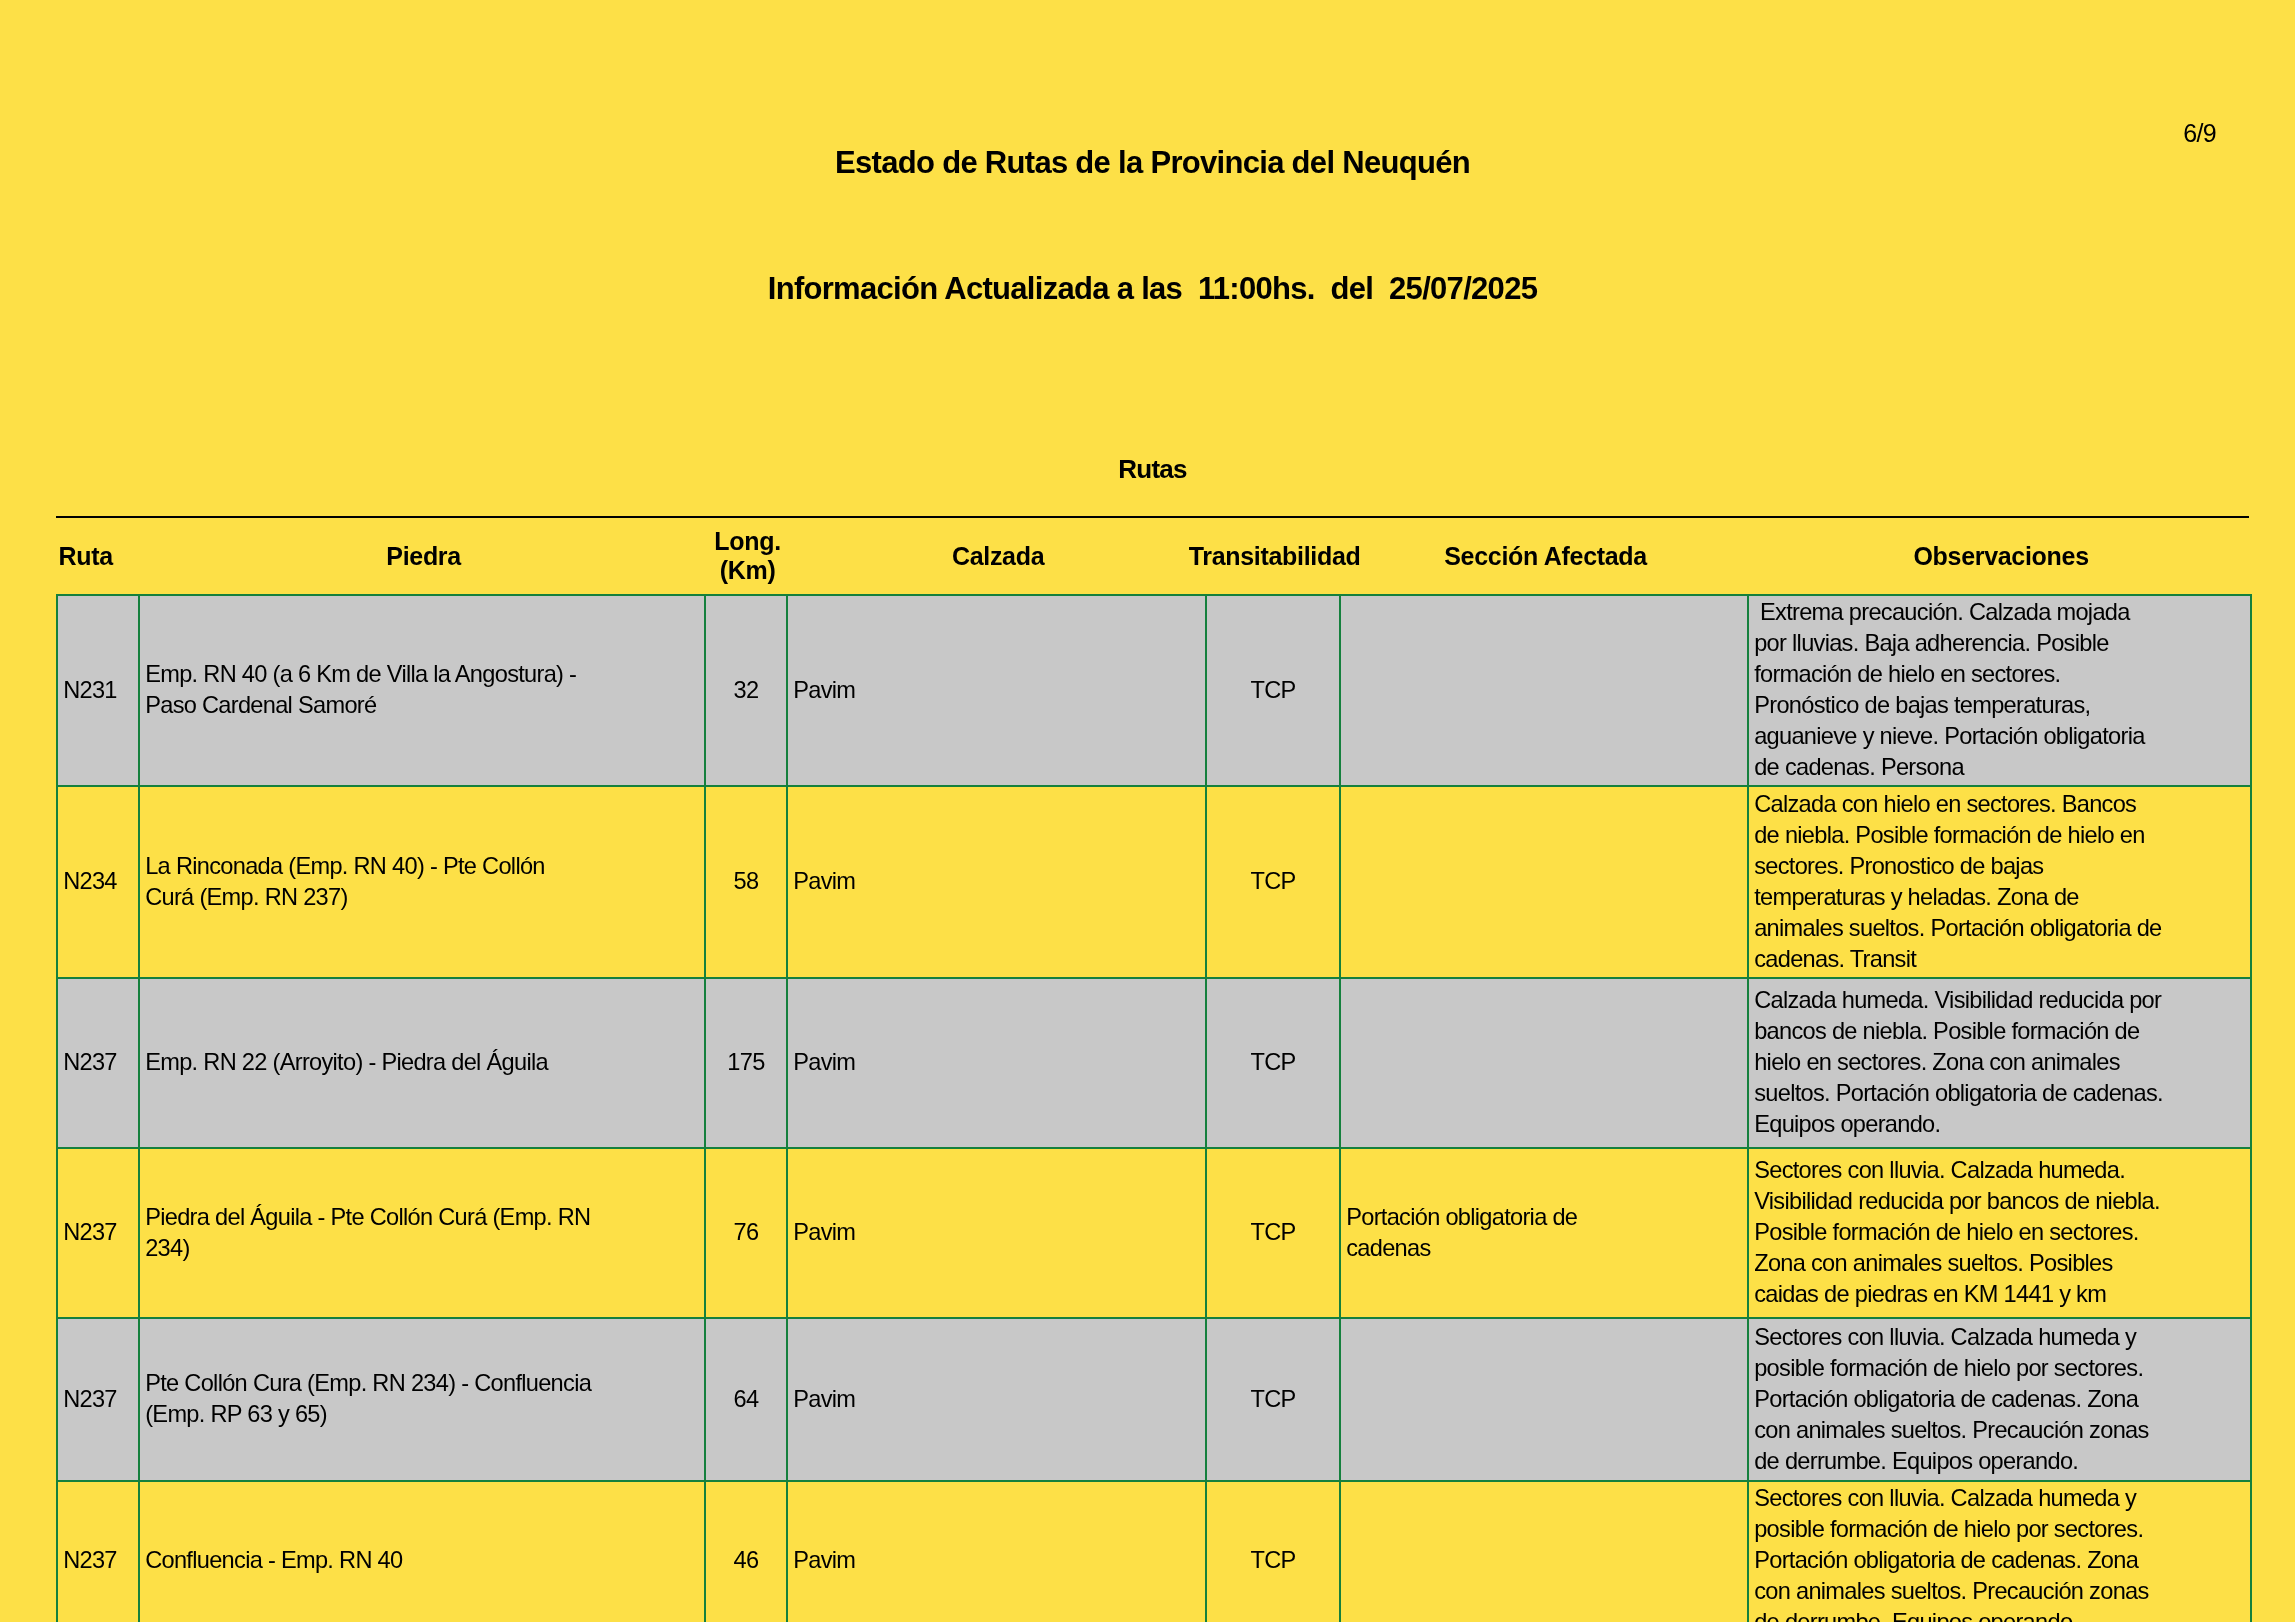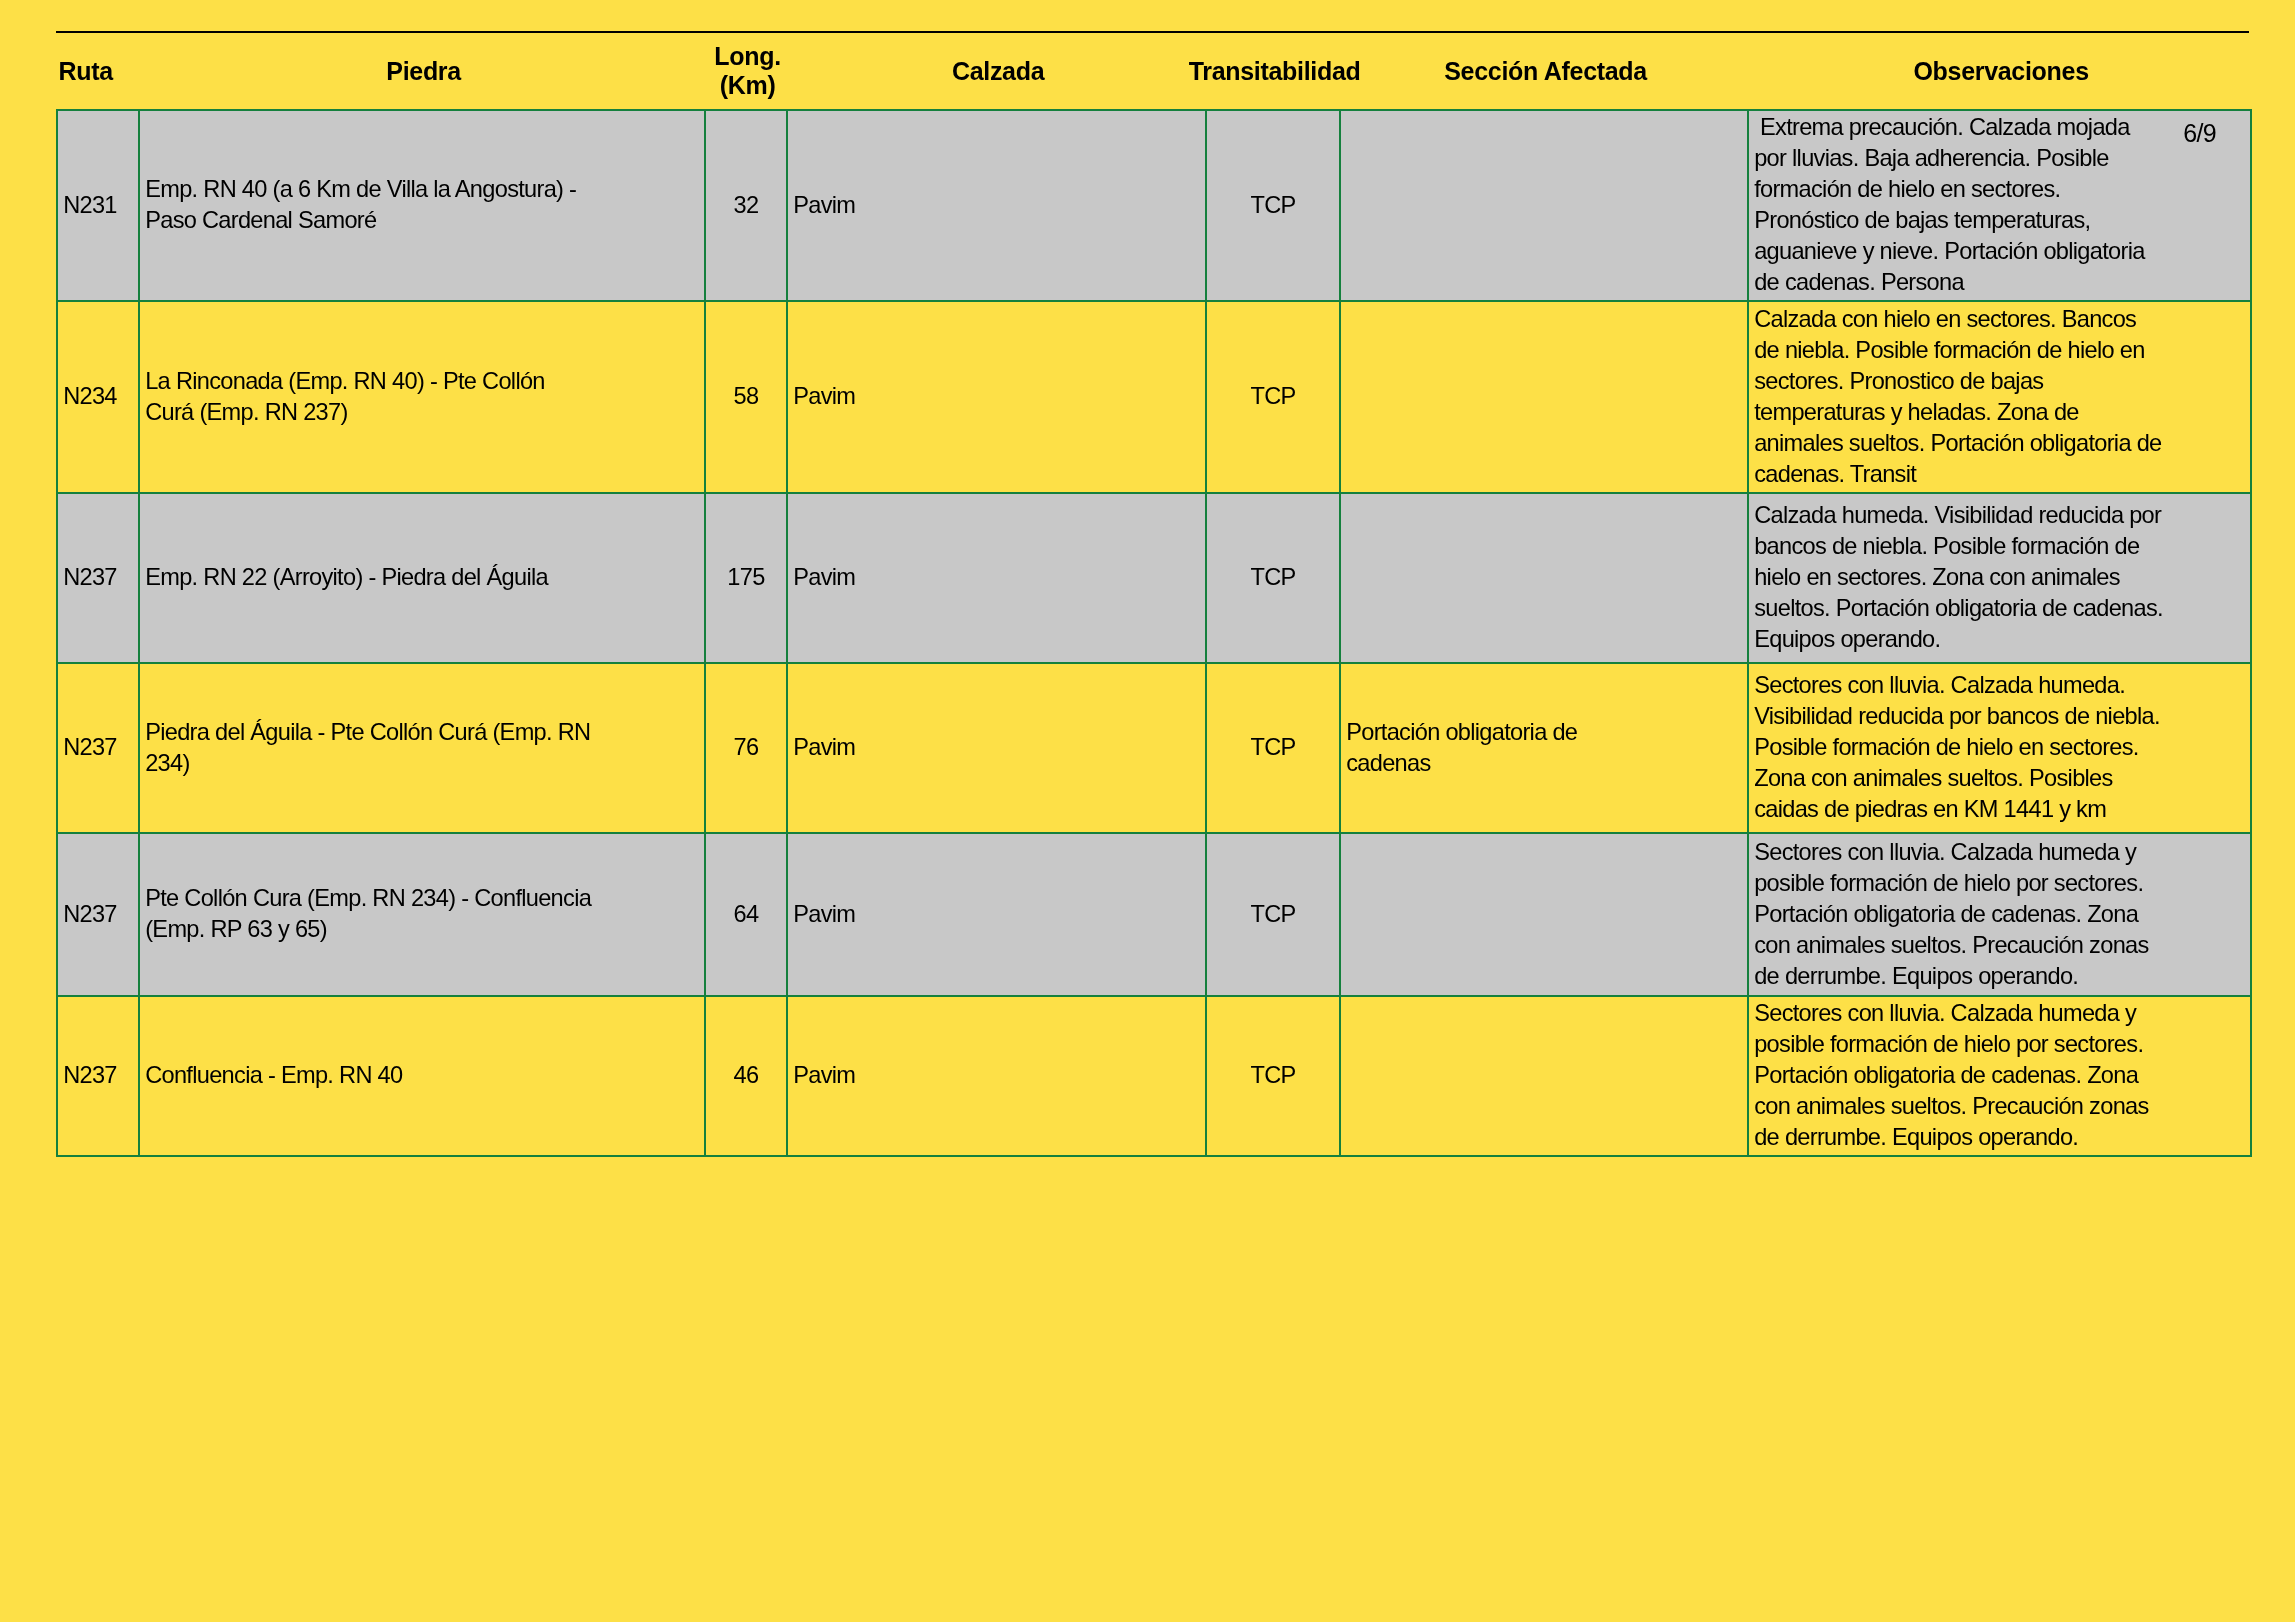--- a/index.html
+++ b/index.html
@@ -92,21 +92,26 @@
   td.c-seccion{white-space:pre-wrap;}
   td.c-obs{vertical-align:top;white-space:pre-wrap;}
 </style>
 </head>
 <body>
 
 <div class="page">
   <div class="page-num">6/9</div>
   <div class="content">
 
-
+    <div class="doc-title">
+      <div>Estado de Rutas de la Provincia del Neuquén</div>
+      <div>Información Actualizada a las  11:00hs.  del  25/07/2025</div>
+    </div>
+
+    <div class="section-title">Rutas</div>
 
     <div class="top-rule"></div>
 
     <div class="header-row">
       <div class="hcell hc1">Ruta</div>
       <div class="hcell hc2">Piedra</div>
       <div class="hcell hc3">Long.
 (Km)</div>
       <div class="hcell hc4">Calzada</div>
       <div class="hcell hc5">Transitabilidad</div>

